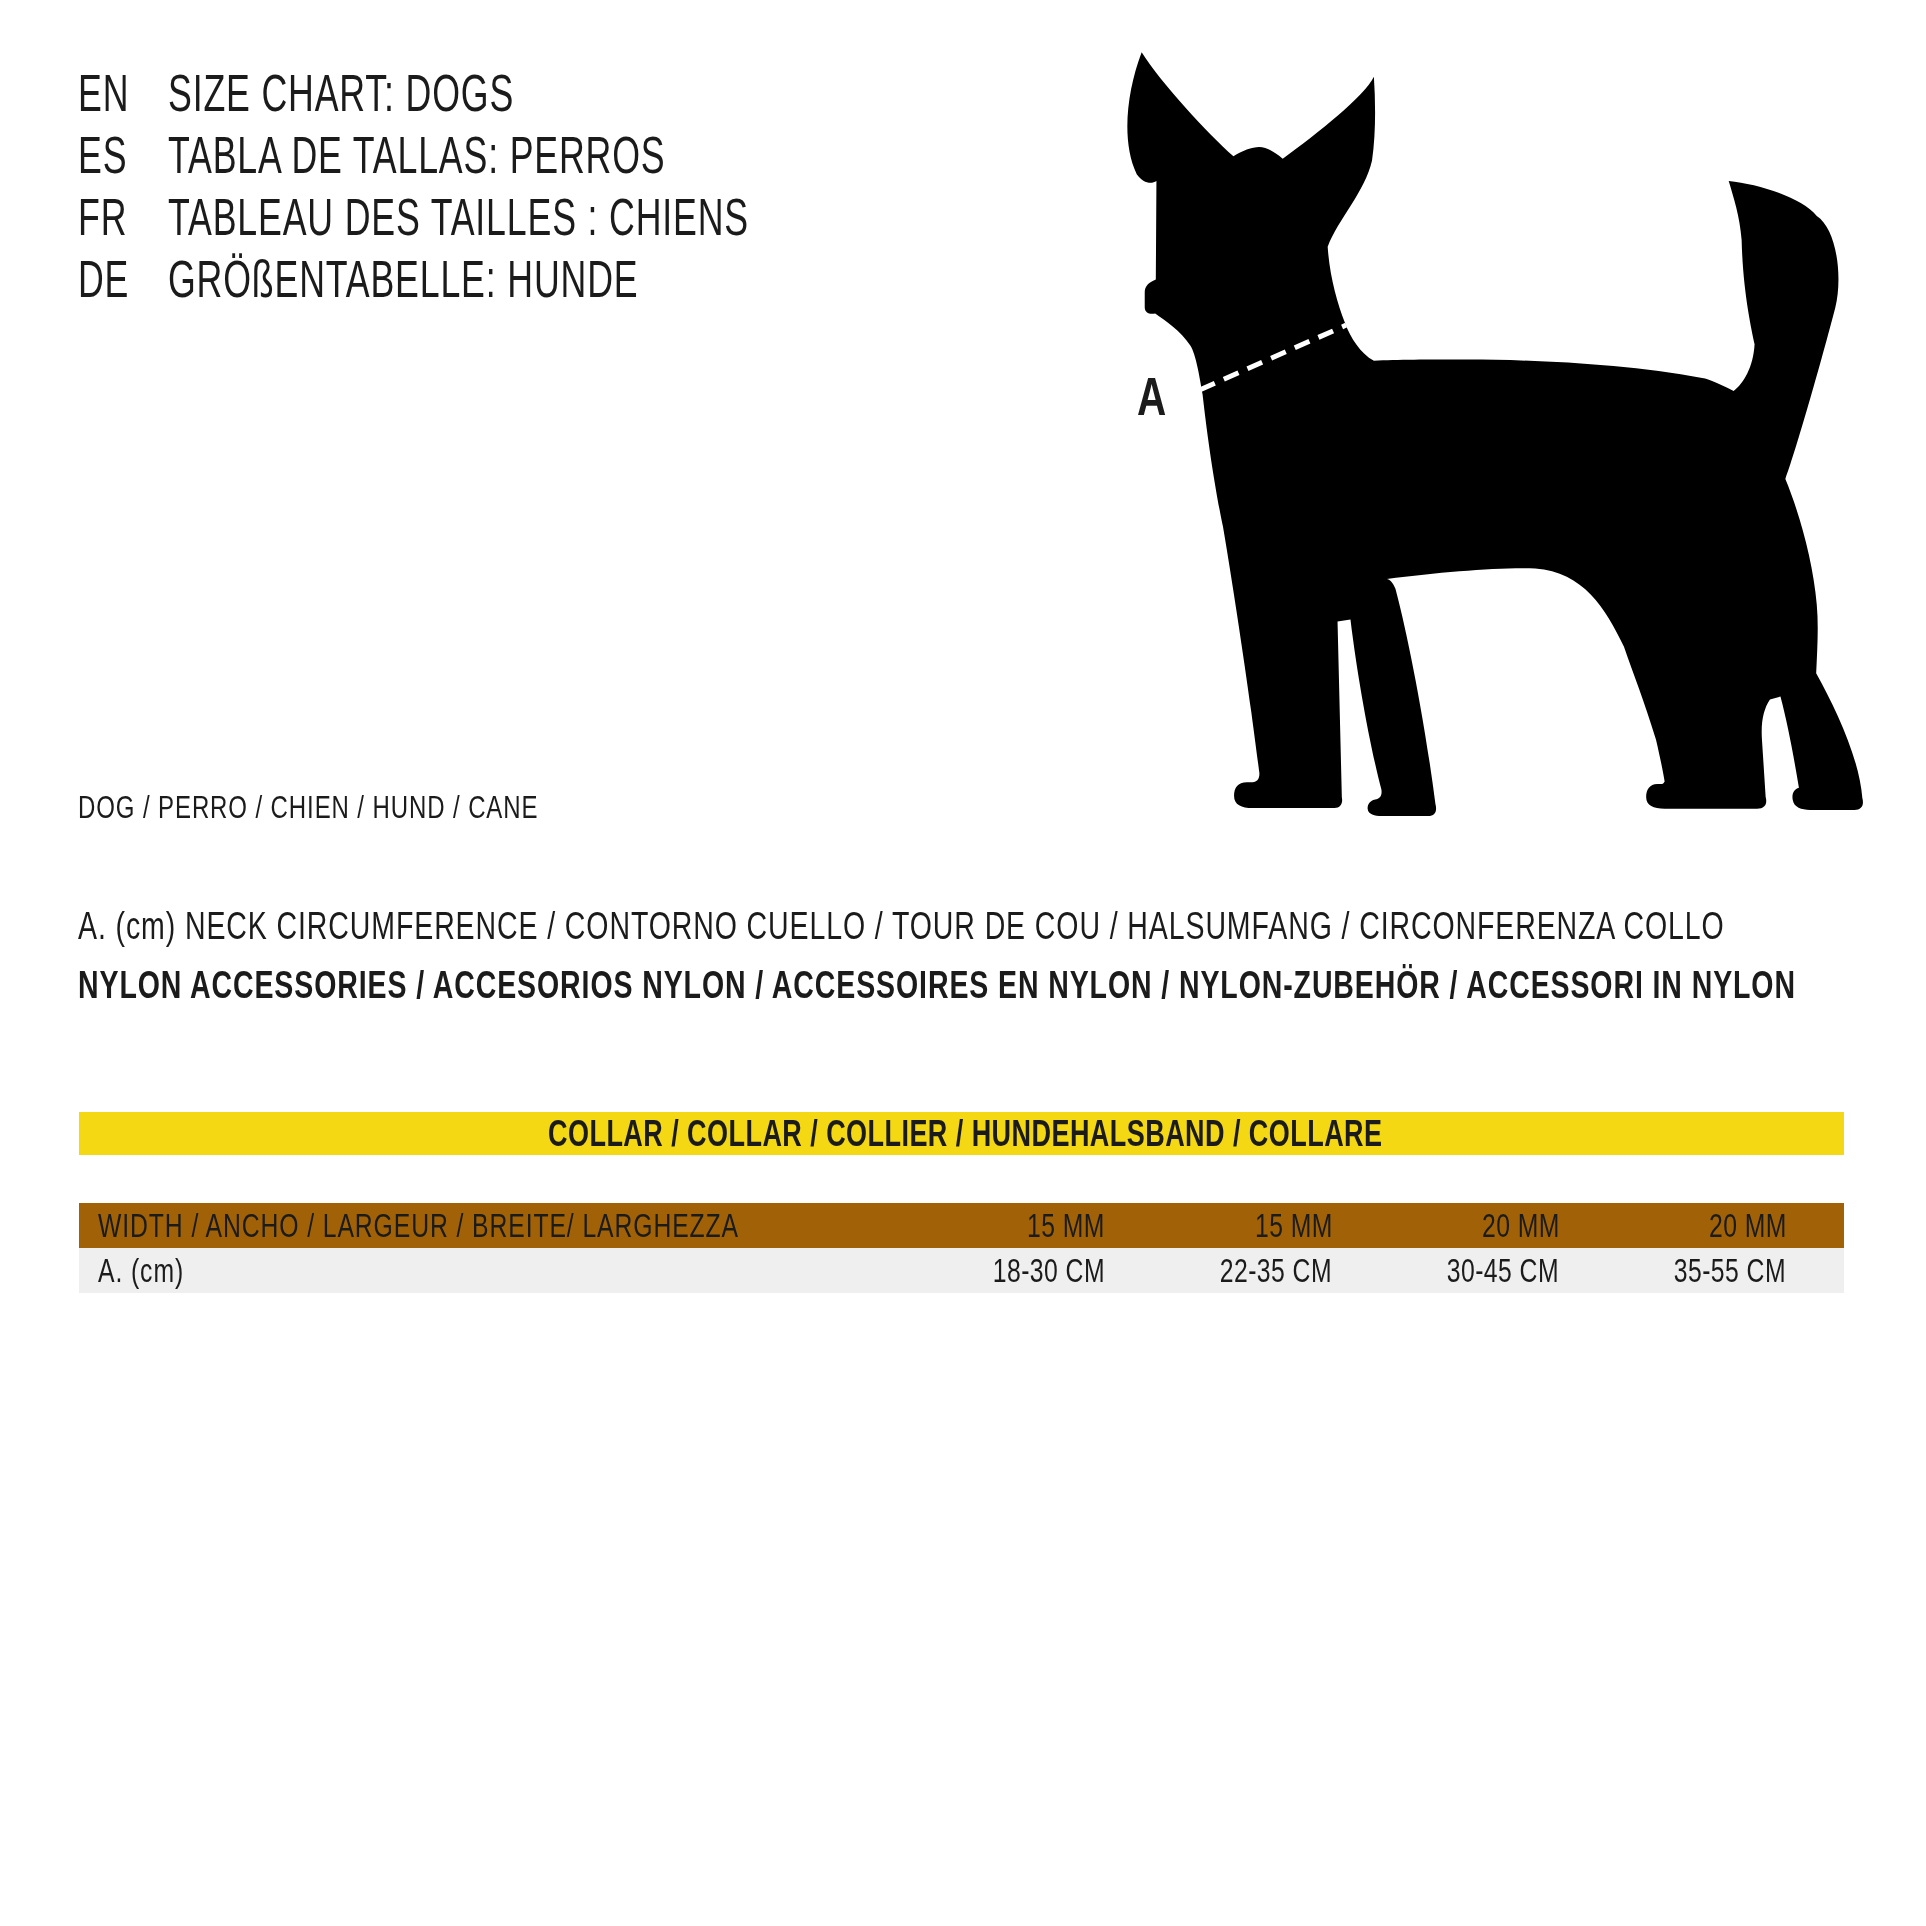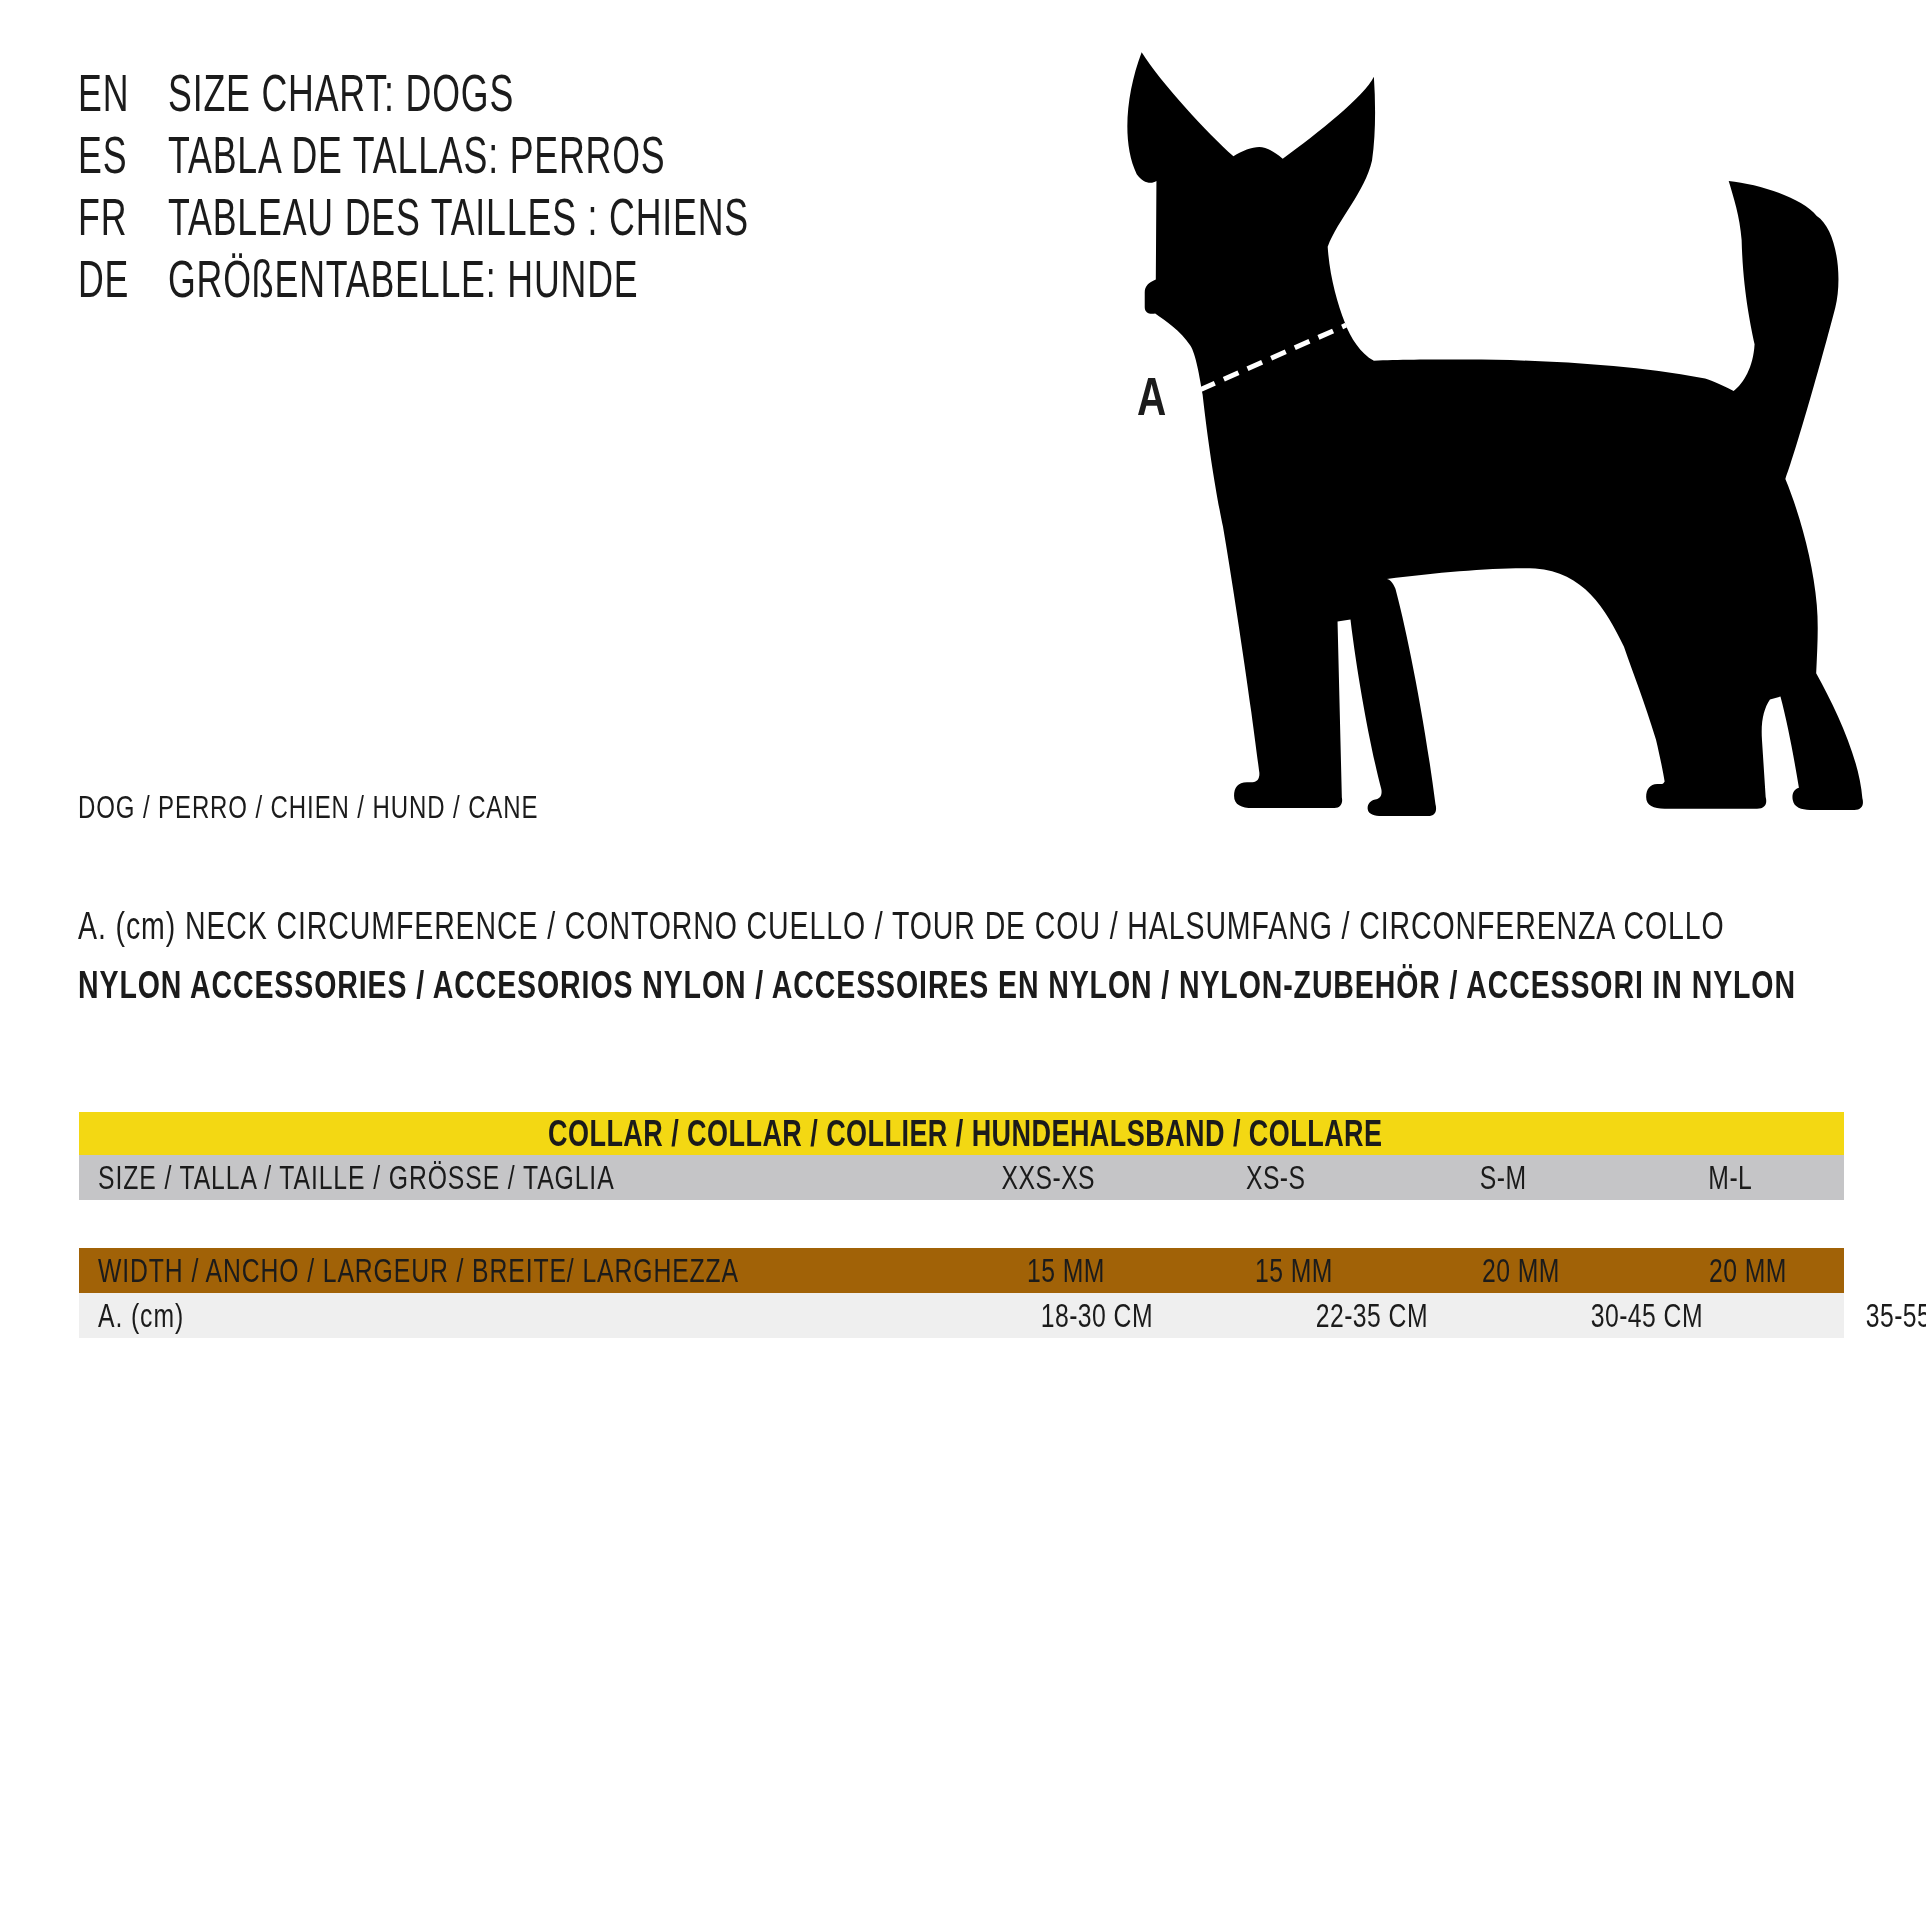--- a/index.html
+++ b/index.html
@@ -23,21 +23,21 @@
   
   .dog-caption{position:absolute;left:78px;top:789px;font-size:32px;}
   .note-measure{position:absolute;left:78px;top:905px;font-size:38px;}
   .note-material{position:absolute;left:78px;top:964px;font-size:38px;font-weight:700;}
   
   .collar-table{position:absolute;left:79px;top:1112px;width:1765px;}
   .t-title{height:43px;background:var(--accent-yellow,#F3D813);display:flex;align-items:center;justify-content:center;font-size:36px;font-weight:700;padding-left:8px;}
   .t-row{height:45px;display:flex;align-items:center;font-size:33px;}
   .t-row.header{background:var(--header-gray,#C5C5C7);}
   .t-row.plain{background:#a16207;margin-top:48px;}
-  .t-row.alt{background:var(--alt-row-gray,#EFEFEF);gap:48px;}
+  .t-row.alt{background:var(--alt-row-gray,#EFEFEF);}
   .t-label{flex:0 0 48.5%;padding-left:19px;box-sizing:border-box;overflow:visible;}
   .t-cell{flex:0 0 12.875%;text-align:center;}
 </style>
 </head>
 <body>
 
 <div class="page">
 
   <div class="langs">
     <div class="lang-row">
@@ -141,27 +141,20 @@
     <span class="cxm">A. (cm) NECK CIRCUMFERENCE / CONTORNO CUELLO / TOUR DE COU / HALSUMFANG / CIRCONFERENZA COLLO</span>
   </div>
   <div class="note-material">
     <span class="cxm">NYLON ACCESSORIES / ACCESORIOS NYLON / ACCESSOIRES EN NYLON / NYLON-ZUBEHÖR / ACCESSORI IN NYLON</span>
   </div>
 
   <div class="collar-table">
     <div class="t-title">
       <span class="cxc">COLLAR / COLLAR / COLLIER / HUNDEHALSBAND / COLLARE</span>
     </div>
-    <div class="t-row header">
-      <div class="t-label"><span class="cxm">SIZE / TALLA / TAILLE / GRÖSSE / TAGLIA</span></div>
-      <div class="t-cell"><span class="cxc">XXS-XS</span></div>
-      <div class="t-cell"><span class="cxc">XS-S</span></div>
-      <div class="t-cell"><span class="cxc">S-M</span></div>
-      <div class="t-cell"><span class="cxc">M-L</span></div>
-    </div>
     <div class="t-row plain">
       <div class="t-label"><span class="cxm">WIDTH / ANCHO / LARGEUR / BREITE/ LARGHEZZA</span></div>
       <div class="t-cell"><span class="cxc">15 MM</span></div>
       <div class="t-cell"><span class="cxc">15 MM</span></div>
       <div class="t-cell"><span class="cxc">20 MM</span></div>
       <div class="t-cell"><span class="cxc">20 MM</span></div>
     </div>
     <div class="t-row alt">
       <div class="t-label"><span class="cxm">A. (cm)</span></div>
       <div class="t-cell"><span class="cxc">18-30 CM</span></div>

